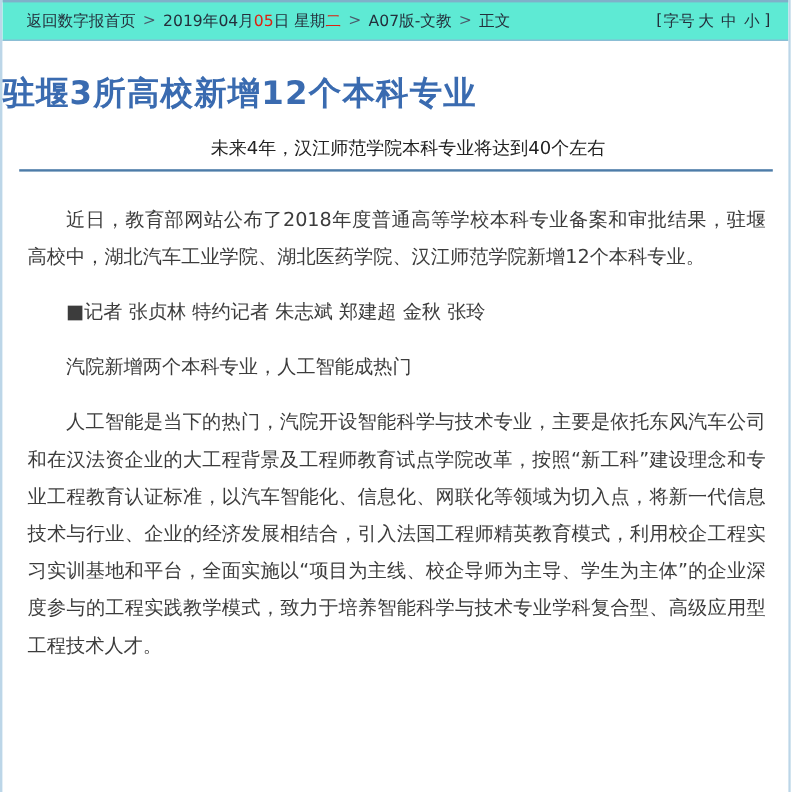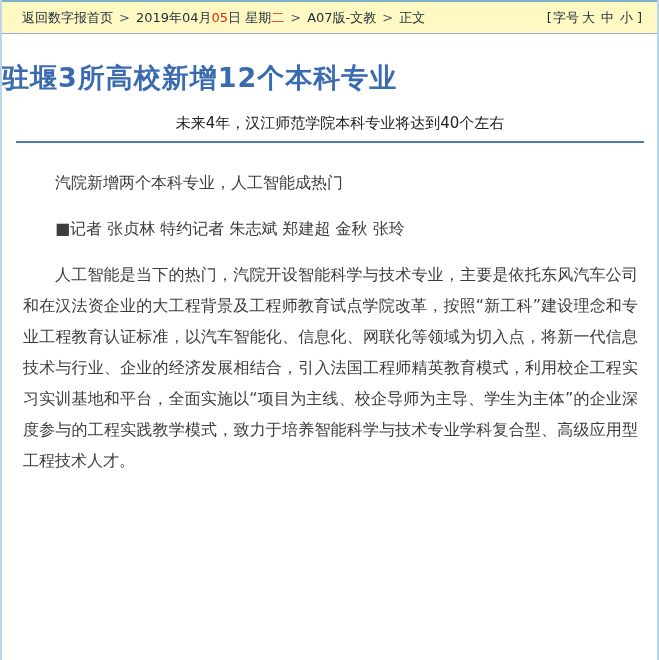--- a/index.html
+++ b/index.html
@@ -6,21 +6,21 @@
   html,body { background:#eef3f8; }
   body { font-family:"DejaVu Sans","Liberation Sans",sans-serif; }
   .page {
     position:relative; width:659px; height:660px; margin:0 auto;
     background:#ffffff; overflow:hidden;
     border-left:2px solid #bcd6e8; border-right:2px solid #bcd6e8;
   }
   
   .topbar {
     display:flex; justify-content:space-between; align-items:center;
-    height:34px; background:#fef9c3;
+    height:34px; background:#5eead4;
     border-top:2px solid #7fb0c9; border-bottom:1px solid #8fb2d4;
     padding:0 14px 0 20px;
     font-size:13px; color:#24303c; white-space:nowrap;
   }
   .crumbs { display:flex; align-items:center; }
   .crumbs .sep { color:#4a5a6a; padding:0 6px; }
   .crumb-link { color:#24303c; text-decoration:none; cursor:pointer; }
   .red { color:#dd2211; }
   .fontsize { display:flex; align-items:center; color:#24303c; }
   .fontsize .sz { cursor:pointer; padding:0 3px; color:#24303c; text-decoration:none; }
@@ -72,18 +72,19 @@
       <span class="bracket">]</span>
     </div>
   </div>
 
   <h1 class="article-title">驻堰3所高校新增12个本科专业</h1>
 
   <div class="article-subtitle">未来4年，汉江师范学院本科专业将达到40个左右</div>
   <hr class="subtitle-rule">
 
   <div class="article-body">
+    <p>近日，教育部网站公布了2018年度普通高等学校本科专业备案和审批结果，驻堰高校中，湖北汽车工业学院、湖北医药学院、汉江师范学院新增12个本科专业。</p>
+    <p>■记者 张贞林 特约记者 朱志斌 郑建超 金秋 张玲</p>
     <p>汽院新增两个本科专业，人工智能成热门</p>
-    <p>■记者 张贞林 特约记者 朱志斌 郑建超 金秋 张玲</p>
     <p>人工智能是当下的热门，汽院开设智能科学与技术专业，主要是依托东风汽车公司和在汉法资企业的大工程背景及工程师教育试点学院改革，按照“新工科”建设理念和专业工程教育认证标准，以汽车智能化、信息化、网联化等领域为切入点，将新一代信息技术与行业、企业的经济发展相结合，引入法国工程师精英教育模式，利用校企工程实习实训基地和平台，全面实施以“项目为主线、校企导师为主导、学生为主体”的企业深度参与的工程实践教学模式，致力于培养智能科学与技术专业学科复合型、高级应用型工程技术人才。</p>
   </div>
 
 </div>
 
 </body></html>

